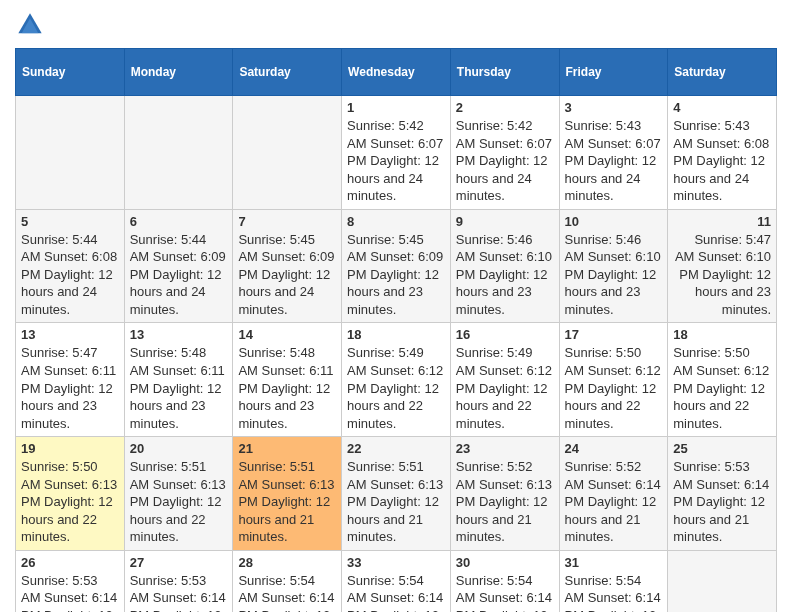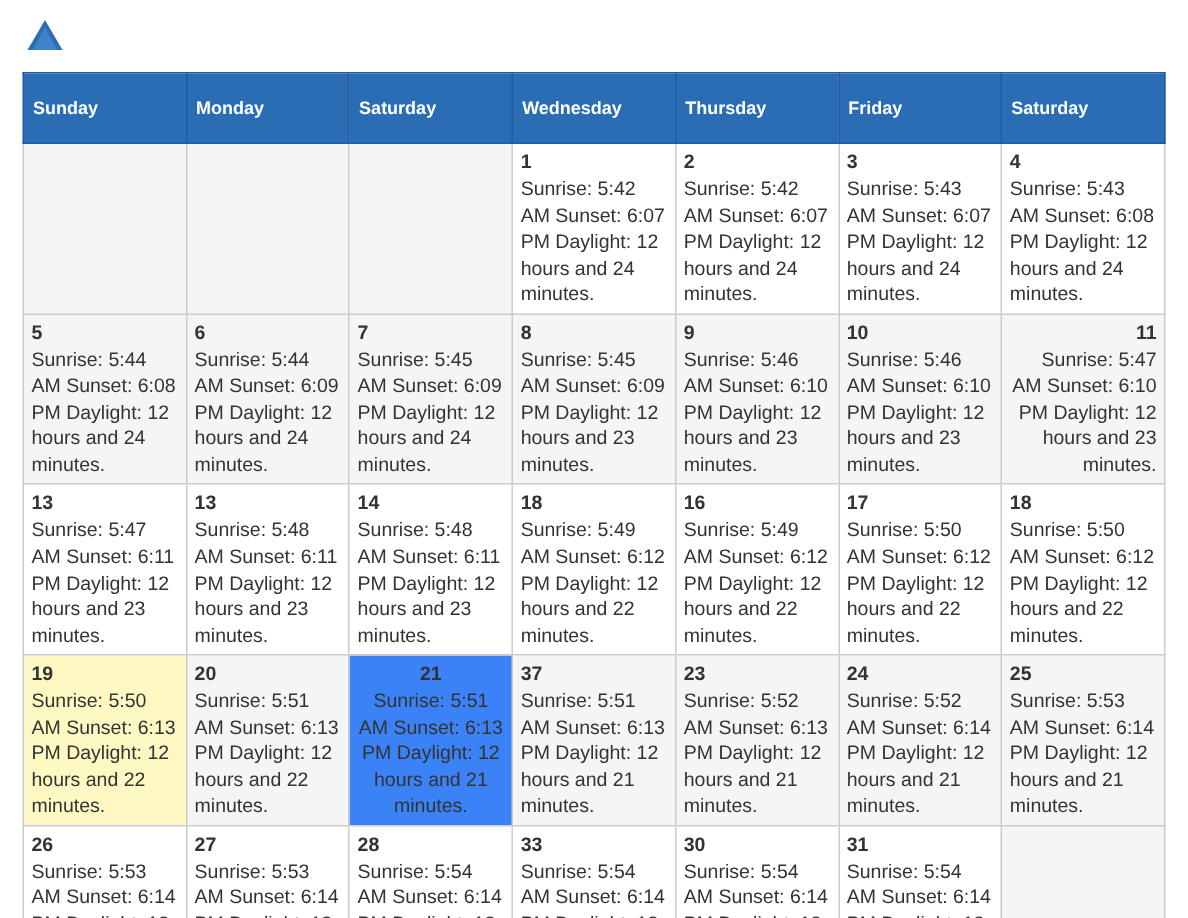--- a/index.html
+++ b/index.html
@@ -280,29 +280,29 @@
 Daylight: 12 hours
 and 22 minutes.</div>
           </td>
           <td style="background: rgb(245, 245, 245);">
             <span class="day-num">20</span>
             <div class="day-info">Sunrise: 5:51 AM
 Sunset: 6:13 PM
 Daylight: 12 hours
 and 22 minutes.</div>
           </td>
-          <td style="background: #3b82f6; text-align: center;">
+          <td style="background: #fdba74;">
             <span class="day-num">21</span>
             <div class="day-info">Sunrise: 5:51 AM
 Sunset: 6:13 PM
 Daylight: 12 hours
 and 21 minutes.</div>
           </td>
           <td style="background: rgb(245, 245, 245);">
-            <span class="day-num">37</span>
+            <span class="day-num">22</span>
             <div class="day-info">Sunrise: 5:51 AM
 Sunset: 6:13 PM
 Daylight: 12 hours
 and 21 minutes.</div>
           </td>
           <td style="background: rgb(245, 245, 245);">
             <span class="day-num">23</span>
             <div class="day-info">Sunrise: 5:52 AM
 Sunset: 6:13 PM
 Daylight: 12 hours

